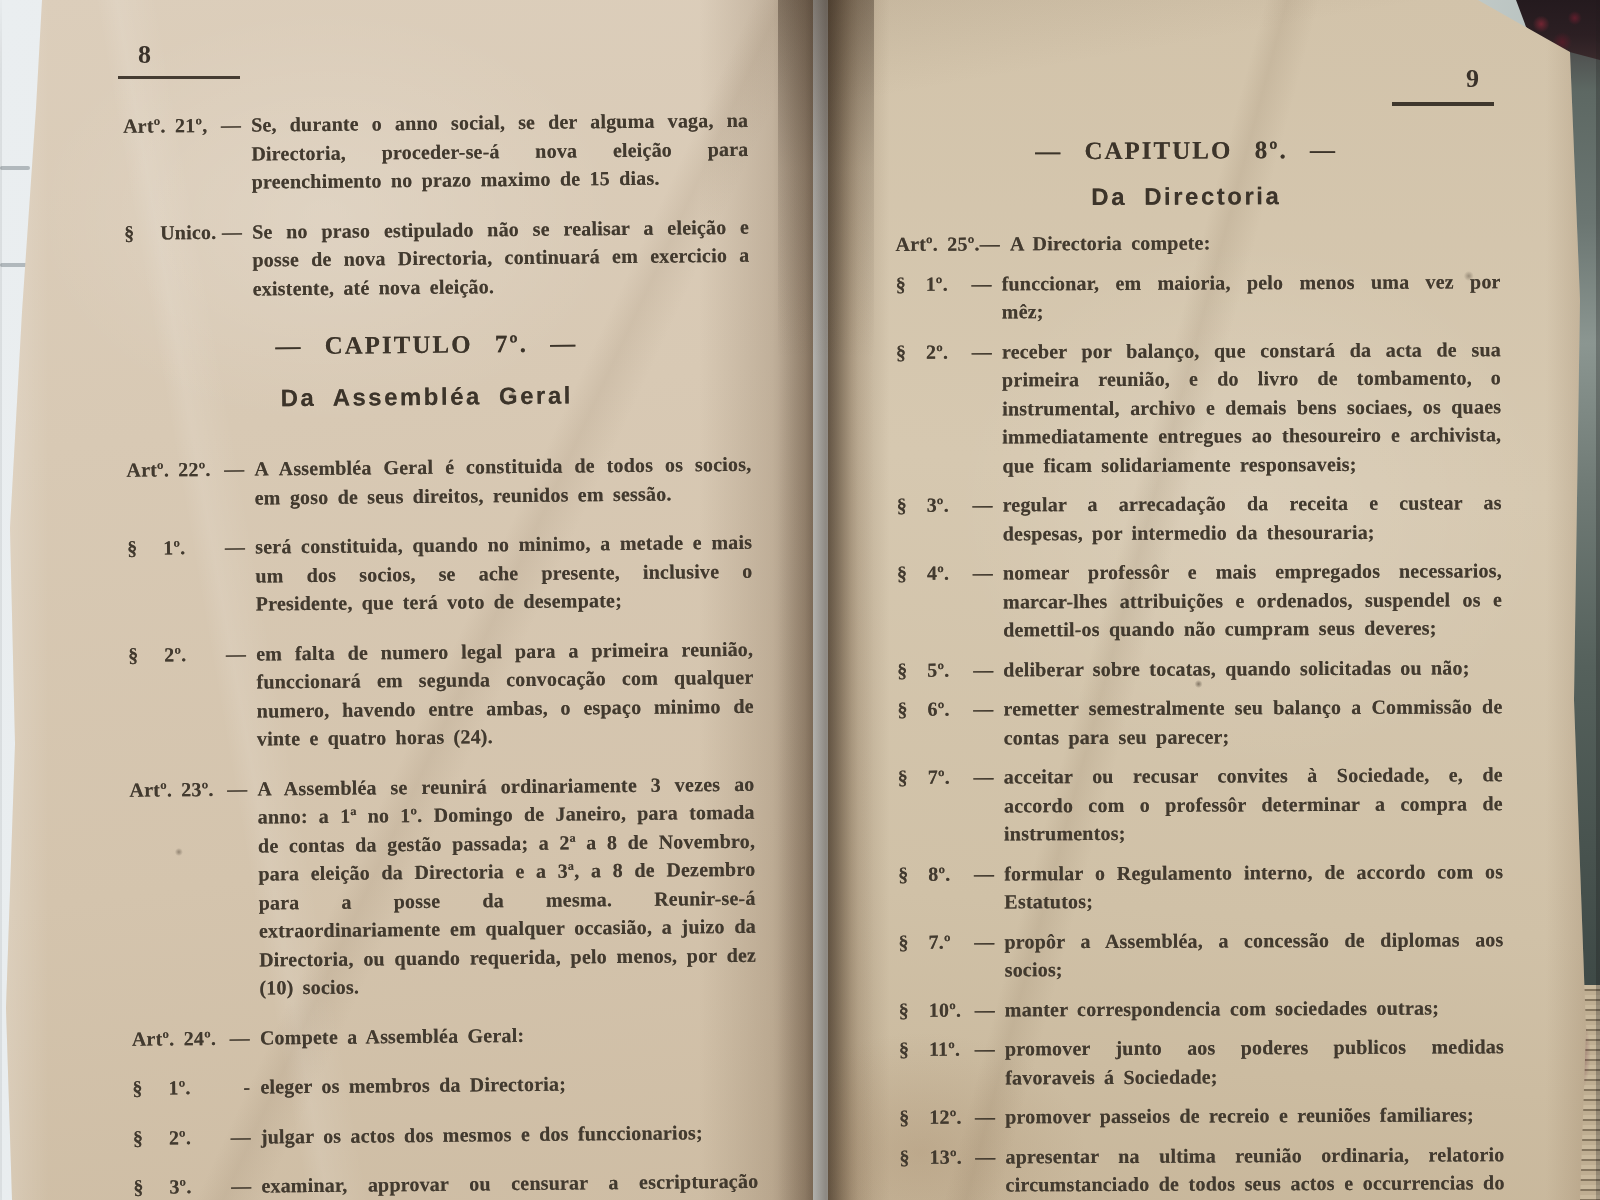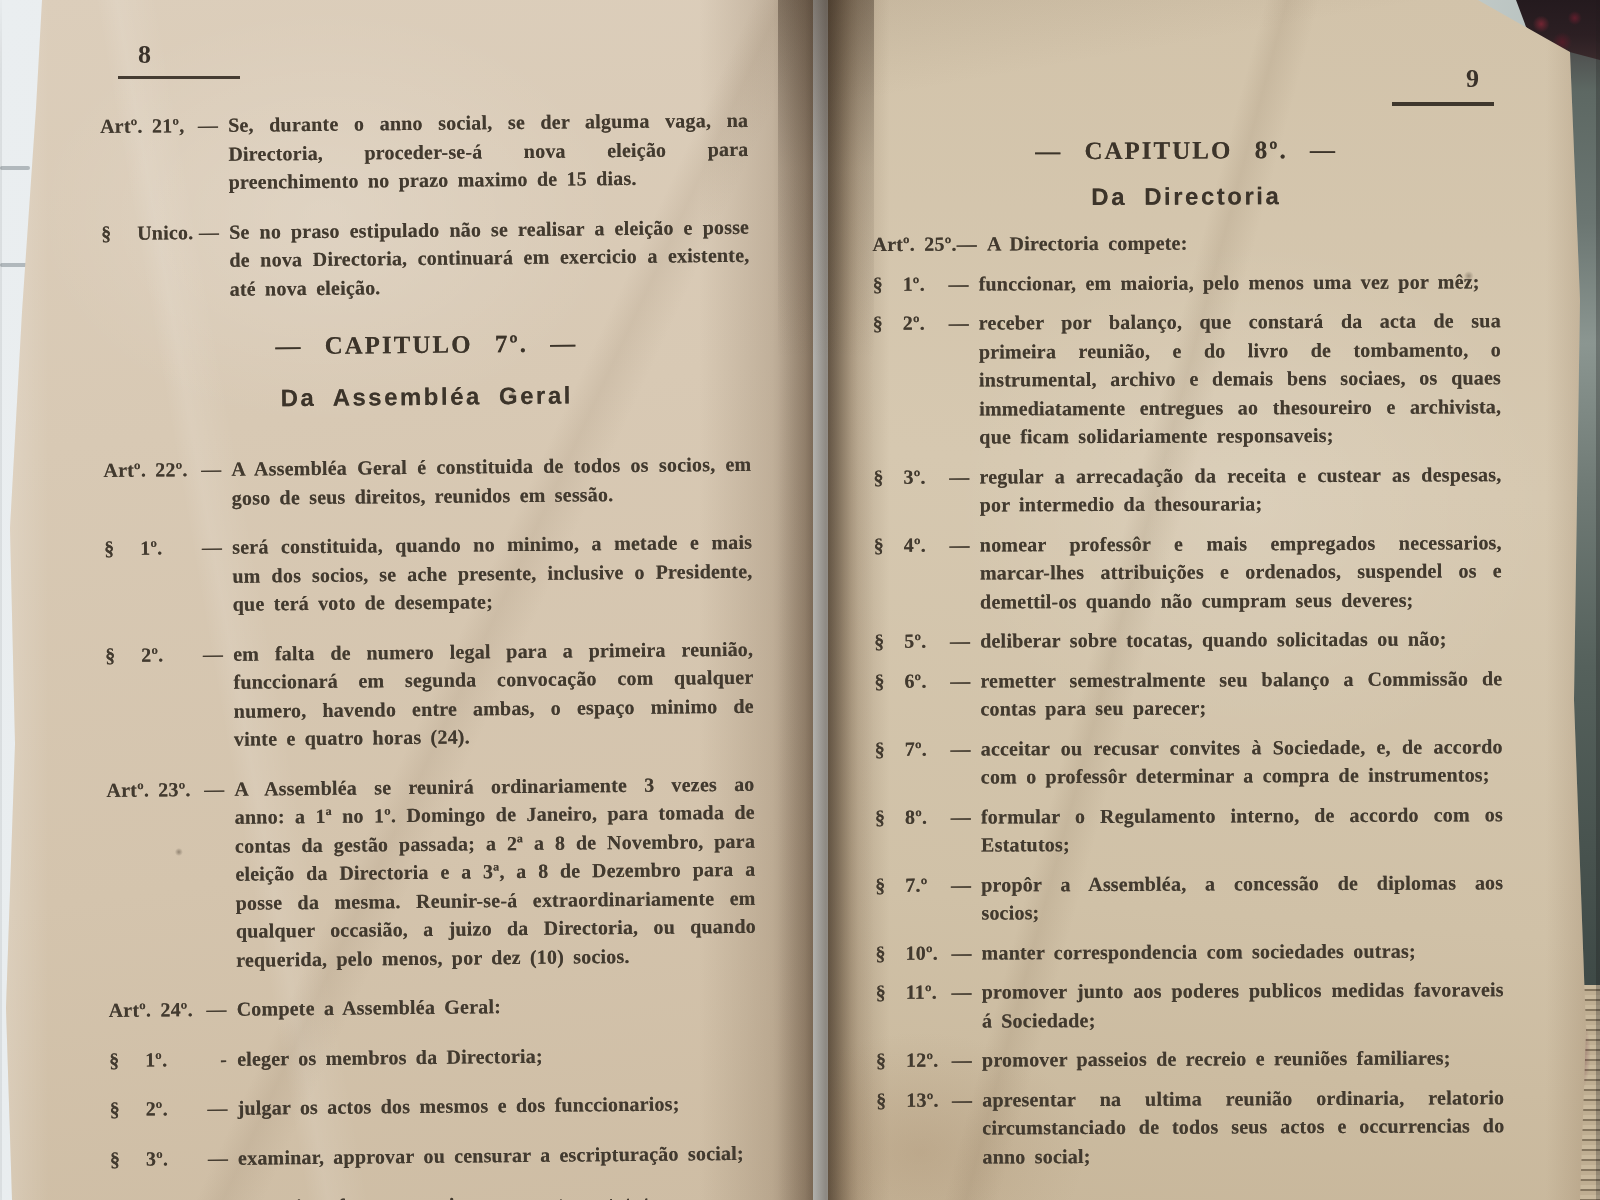--- a/index.html
+++ b/index.html
@@ -85,21 +85,21 @@
   .entry { display:flex; align-items:flex-start; font-size:20px; line-height:28.5px;
            letter-spacing:0.2px; word-spacing:4px; }
   .content-left .entry { margin-bottom:21px; }
   .content-right .entry { margin-bottom:11px; }
   .lbl { flex:0 0 128px; display:flex; white-space:nowrap; }
   .content-right .lbl { flex-basis:106px;align-items:center; }
   .lbl .sig { width:36px; }
   .content-right .lbl .sig { width:30px; }
   .lbl .dash { margin-left:auto; padding-right:10px; }
   .txt { flex:1; text-align:justify; text-shadow:0 0 0.5px rgba(62,52,40,0.6); }
-  .lbl { text-shadow:0 0 0.5px rgba(62,52,40,0.6); }
+  .lbl { text-shadow:0 0 0.5px rgba(62,52,40,0.6);margin-left:23px; }
   .chapter { text-align:center; font-size:25px; letter-spacing:2px; word-spacing:14px;
              color:#3c342a; text-shadow:0 0 0.6px rgba(60,52,42,0.65); }
   .content-left .chapter { margin:30px 0 24px; }
   .content-right .chapter { margin:0 0 18px; }
   .subtitle { text-align:center; font-size:24px; letter-spacing:2.5px; word-spacing:8px;
               font-family:"Liberation Sans", sans-serif; color:#3c342a;
               text-shadow:0 0 0.6px rgba(60,52,42,0.6); }
   .content-left .subtitle { margin:0 0 42px; }
   .content-right .subtitle { margin:0 0 18px; }
 </style>

